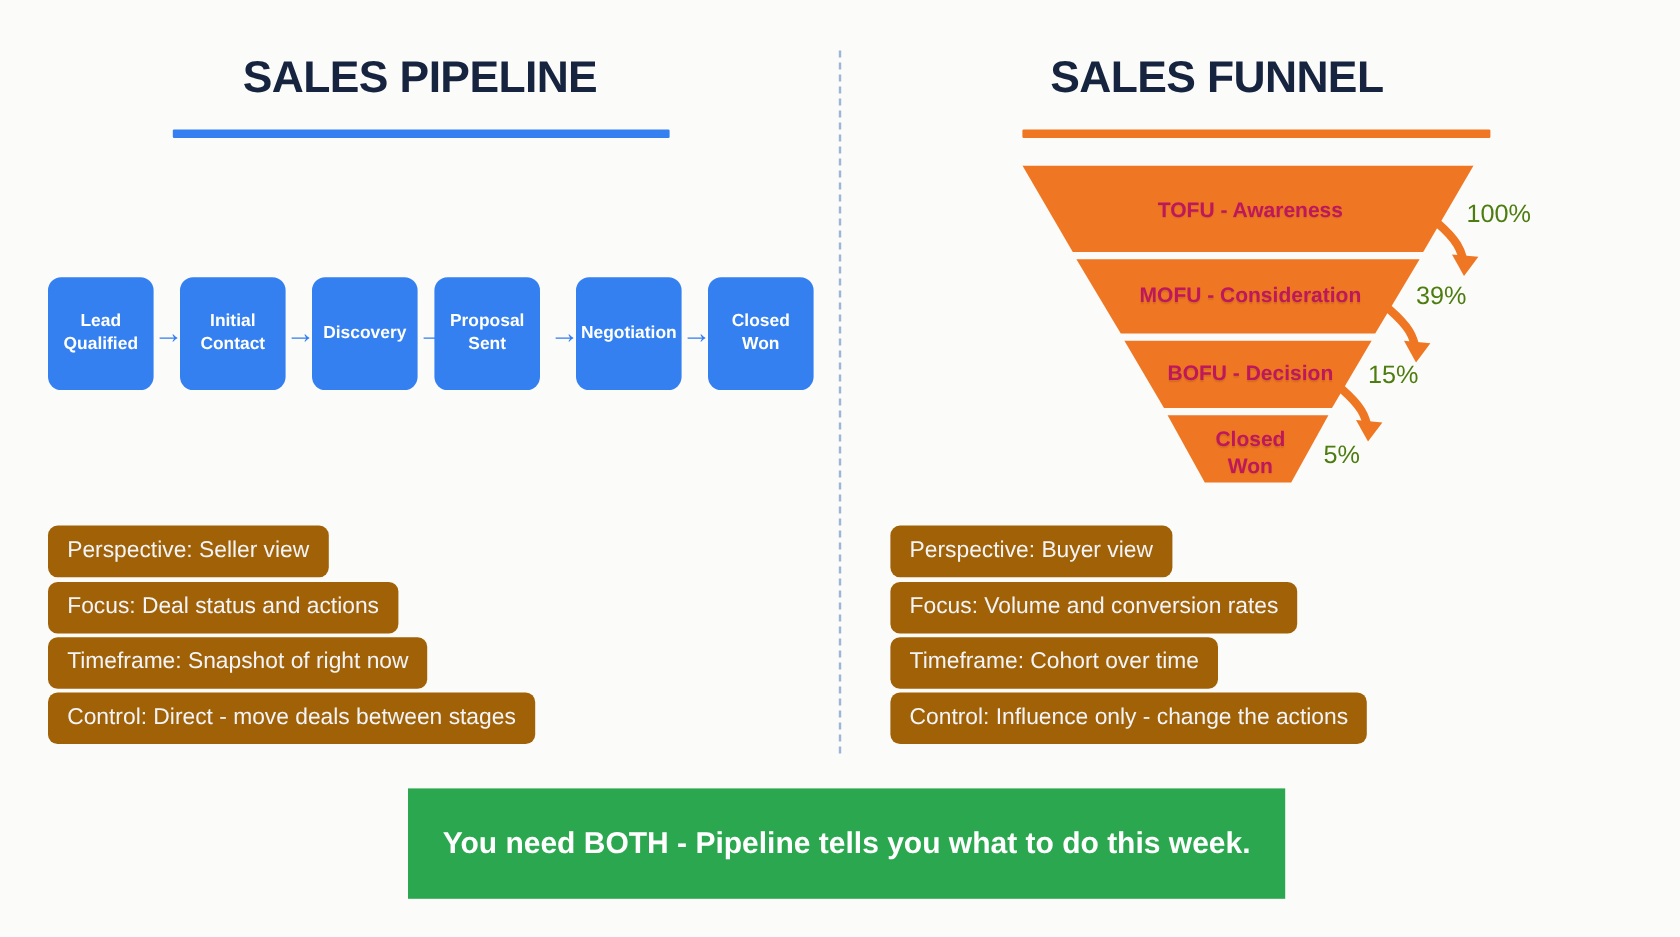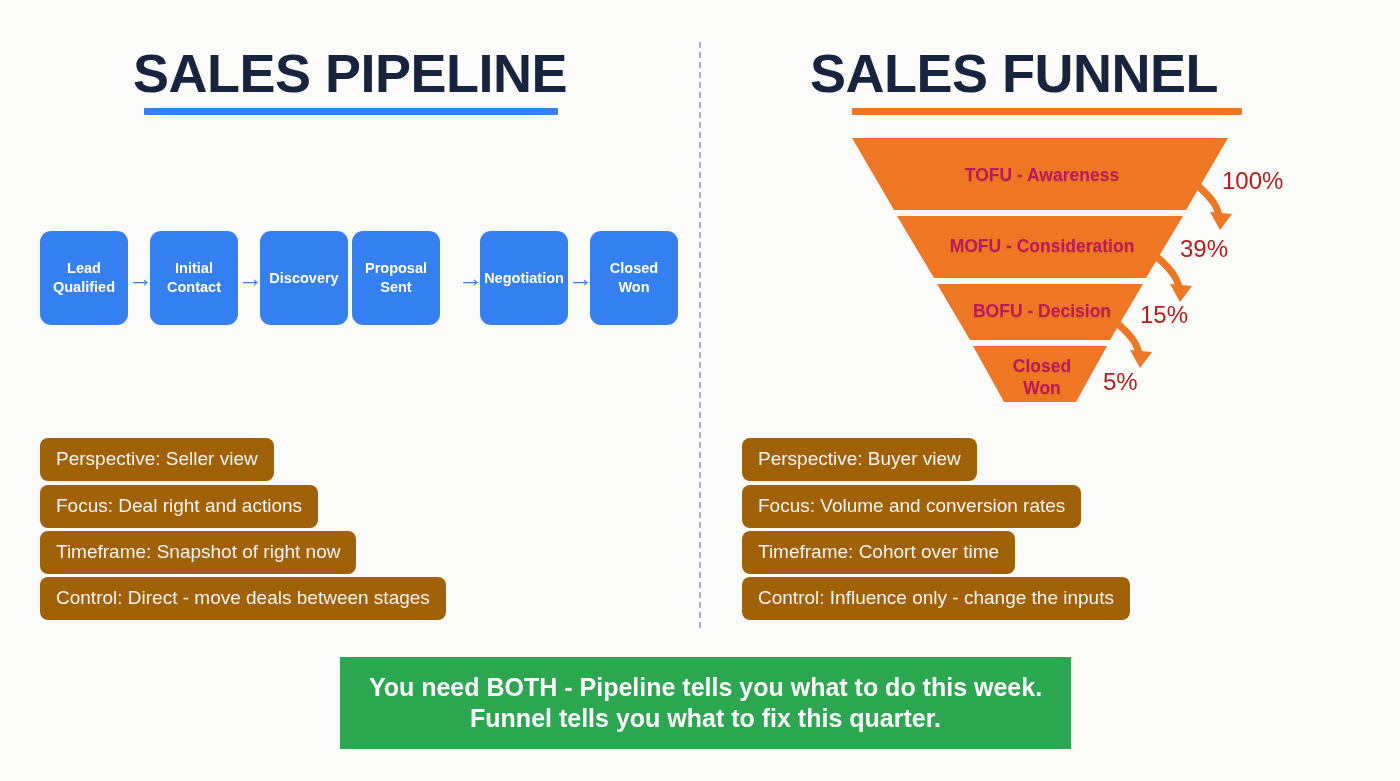--- a/index.html
+++ b/index.html
@@ -16,21 +16,21 @@
   }
   .canvas {
     position: absolute;
     inset: 0;
   }
 
   
   .col-title {
     position: absolute;
     font-weight: 700;
-    font-size: 54px;
+    font-size: 37px;
     letter-spacing: -0.5px;
     color: #16243f;
     text-align: center;
     line-height: 1;
     white-space: nowrap;
   }
   .title-rule {
     position: absolute;
     height: 7px;
     border-radius: 1px;
@@ -92,23 +92,23 @@
     color: #be185d;
     font-weight: 700;
     font-size: 17.5px;
     text-align: center;
     white-space: pre-line;
     line-height: 1.25;
     text-shadow: 0 1px 1px rgba(0,0,0,.10);
   }
   .funnel-pct {
     position: absolute;
-    color: #b91c1c;
+    color: #4d7c0f;
     font-weight: 400;
-    font-size: 24px;
+    font-size: 21px;
     white-space: nowrap;
   }
 
   
   .pill {
     position: absolute;
     background: #a16207;
     color: #f2f4f8;
     border-radius: 8px;
     font-size: 19px;
@@ -155,21 +155,21 @@
 Qualified</div>
   <div class="stage-arrow" style="left:128px;">→</div>
 
   <div class="stage" style="left:150px;">Initial
 Contact</div>
   <div class="stage-arrow" style="left:238px;">→</div>
 
   <div class="stage" style="left:260px;">Discovery</div>
   <div class="stage-arrow" style="left:348px;">→</div>
 
-  <div class="stage" style="left:352px;">Proposal
+  <div class="stage" style="left:362px;">Proposal
 Sent</div>
   <div class="stage-arrow" style="left:458px;">→</div>
 
   <div class="stage" style="left:480px;">Negotiation</div>
   <div class="stage-arrow" style="left:568px;">→</div>
 
   <div class="stage" style="left:590px;">Closed
 Won</div>
 
   <div class="funnel-wrap">
@@ -201,27 +201,26 @@
     <div class="funnel-label" style="left:0; top:218px; width:392px;">Closed
 Won</div>
   </div>
 
   <div class="funnel-pct" style="left:1222px; top:167px;">100%</div>
   <div class="funnel-pct" style="left:1180px; top:235px;">39%</div>
   <div class="funnel-pct" style="left:1140px; top:301px;">15%</div>
   <div class="funnel-pct" style="left:1103px; top:368px;">5%</div>
 
   <div class="pill" style="left:40px; top:438px;">Perspective: Seller view</div>
-  <div class="pill" style="left:40px; top:485px;">Focus: Deal right and actions</div>
+  <div class="pill" style="left:40px; top:485px;">Focus: Deal status and actions</div>
   <div class="pill" style="left:40px; top:577px;">Control: Direct - move deals between stages</div>
   <div class="pill" style="left:40px; top:531px;">Timeframe: Snapshot of right now</div>
 
   <div class="pill" style="left:742px; top:438px;">Perspective: Buyer view</div>
   <div class="pill" style="left:742px; top:485px;">Focus: Volume and conversion rates</div>
   <div class="pill" style="left:742px; top:531px;">Timeframe: Cohort over time</div>
-  <div class="pill" style="left:742px; top:577px;">Control: Influence only - change the inputs</div>
+  <div class="pill" style="left:742px; top:577px;">Control: Influence only - change the actions</div>
 
   <div class="banner">
     <div>You need BOTH - Pipeline tells you what to do this week.</div>
-    <div>Funnel tells you what to fix this quarter.</div>
   </div>
 
 </div>
 
 </body></html>

